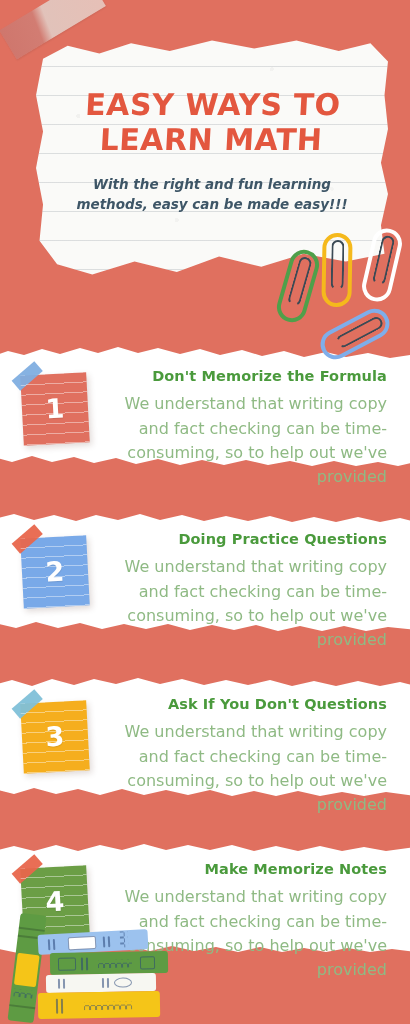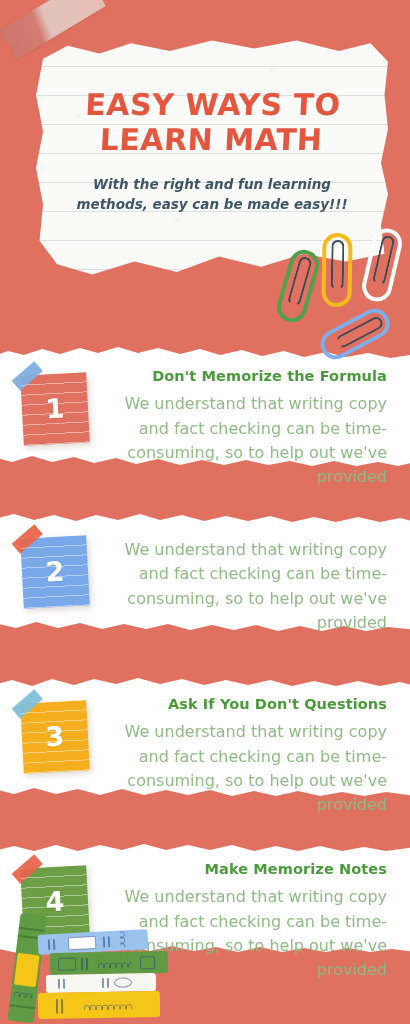--- a/index.html
+++ b/index.html
@@ -280,20 +280,21 @@
     </svg>
   </div>
 
   <div class="section" style="top:527px; height:110px;">
     <div class="note" style="background:#79A9E8; transform:rotate(-3deg);">
       <div class="ntape" style="background:#E8664C;"></div>
       <div class="nlines"></div>
       <div class="num">2</div>
     </div>
     <div class="sec-body">
+      <div class="sec-title">Doing Practice Questions</div>
       <div class="sec-desc">We understand that writing copy and fact checking can be time-consuming, so to help out we've provided</div>
     </div>
   </div>
 
   <div class="white-band" style="top:674px; height:125px;">
     <svg class="torn-top" viewBox="0 0 422 17" preserveAspectRatio="none">
       <path d="M0,11 L18,6 L38,12 L58,5 L80,11 L100,5 L122,10 L144,4 L166,10
                L188,5 L210,11 L232,6 L254,11 L276,6 L298,12 L320,7 L342,12
                L364,7 L386,12 L406,8 L422,12 L422,0 L0,0 Z" fill="#E0705F"></path>
     </svg>

